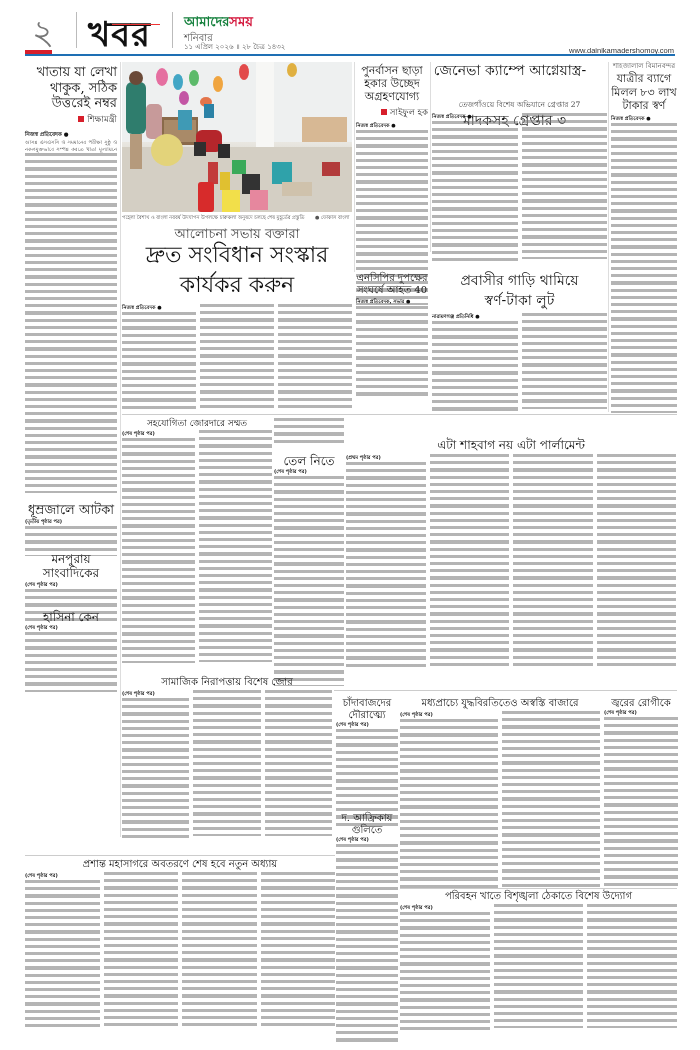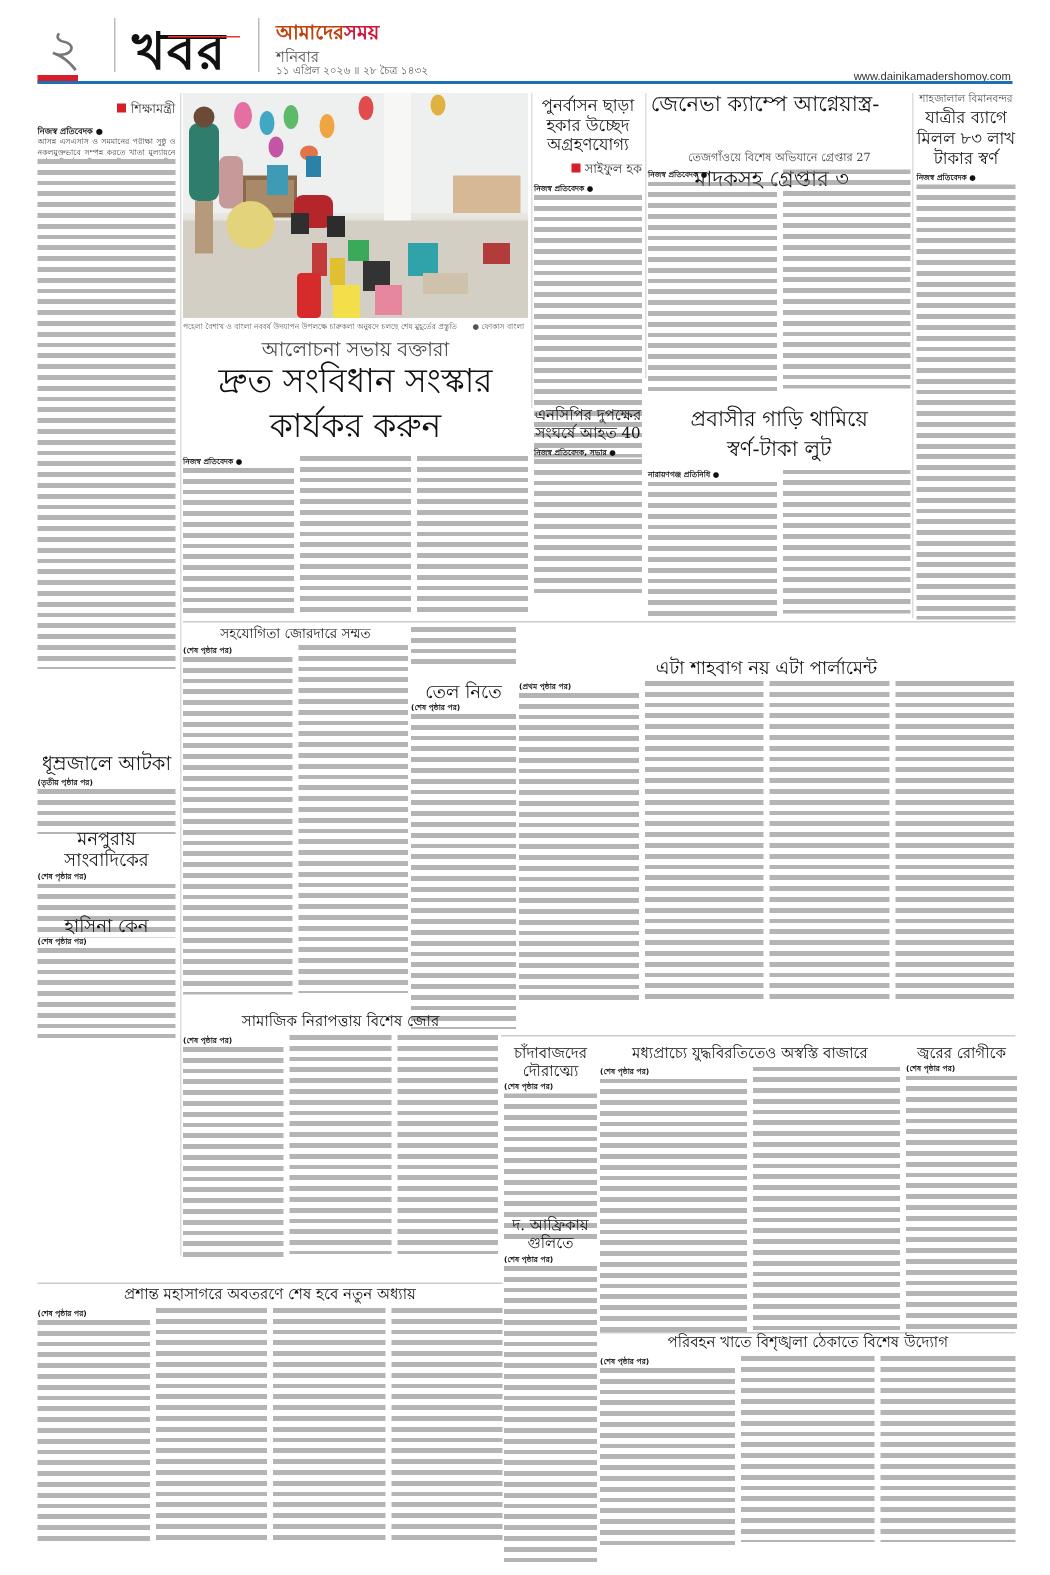--- a/index.html
+++ b/index.html
@@ -5,21 +5,21 @@
   * { box-sizing: border-box; margin: 0; padding: 0; }
   html, body { width: 700px; height: 1050px; background: #fff; overflow: hidden; }
   body { font-family: "DejaVu Sans", sans-serif; color: #222; position: relative; }
   .abs { position: absolute; }
   
   .pgnum { left: 32px; top: 6px; font-size: 34px; color: #777; font-family: "DejaVu Serif", serif; }
   .vsep { width: 1px; background: #bbb; }
   .section { left: 88px; top: 8px; font-size: 34px; font-weight: bold; color: #111; font-family: "DejaVu Serif", serif; letter-spacing: 1px; }
   .section-line { left: 112px; top: 24px; width: 48px; height: 1px; background: #e33; }
   .brand { left: 184px; top: 12px; font-size: 13px; font-weight: bold; }
-  .brand .a { color: #c2410c; }
+  .brand .a { color: #15803d; }
   .brand .b { color: #d3143a; }
   .dayline { left: 184px; top: 30px; font-size: 10px; color: #555; }
   .dateline { left: 184px; top: 41px; font-size: 7px; color: #555; }
   .website { right: 26px; top: 46px; font-size: 7.5px; color: #333; font-family: "Liberation Sans", sans-serif; }
   .redbar { left: 25px; top: 50px; width: 27px; height: 5px; background: #d71f2b; }
   .bluebar { left: 25px; top: 54px; width: 650px; height: 2px; background: #1e6fb4; }
 
   .hd { font-family: "DejaVu Serif", serif; color: #111; text-align: center; line-height: 1.2; }
   .byline { font-size: 8.5px; color: #333; text-align: right; }
   .byline .sq { display: inline-block; width: 6px; height: 6px; background: #d71f2b; margin-right: 3px; }
@@ -43,20 +43,21 @@
 <div class="abs brand">
   <span class="a">আমাদের</span><span class="b">সময়</span>
 </div>
 <div class="abs dayline">শনিবার</div>
 <div class="abs dateline">১১ এপ্রিল ২০২৬ ॥ ২৮ চৈত্র ১৪৩২</div>
 <div class="abs website">www.dainikamadershomoy.com</div>
 <div class="abs redbar"></div>
 <div class="abs bluebar"></div>
 
 <div class="abs" style="left:25px;top:64px;width:92px;">
+  <div class="hd" style="font-size:13px;text-align:right;">খাতায় যা লেখা থাকুক, সঠিক উত্তরেই নম্বর</div>
   <div class="byline" style="margin-top:2px;"><span class="sq"></span><span>শিক্ষামন্ত্রী</span></div>
   <div class="kicker" style="font-size:5.5px;margin-top:4px;">নিজস্ব প্রতিবেদক ●</div>
   <div class="txt" style="height:14px;">আসন্ন এসএসসি ও সমমানের পরীক্ষা সুষ্ঠু ও নকলমুক্তভাবে সম্পন্ন করতে খাতা মূল্যায়নে কঠোর নির্দেশনা দিয়েছেন শিক্ষা এবং প্রাথমিক ও গণশিক্ষামন্ত্রী ড. আ ন ম এহছানুল হক মিলন।</div>
   <div class="txt txtfill" style="height:340px;"></div>
 </div>
 <div class="abs" style="left:25px;top:502px;width:92px;">
   <div class="hd" style="font-size:13px;text-align:center;">ধূম্রজালে আটকা</div>
   <div class="kicker" style="font-size:5px;">(তৃতীয় পৃষ্ঠার পর)</div>
   <div class="txt txtfill" style="height:30px;"></div>
 </div>

